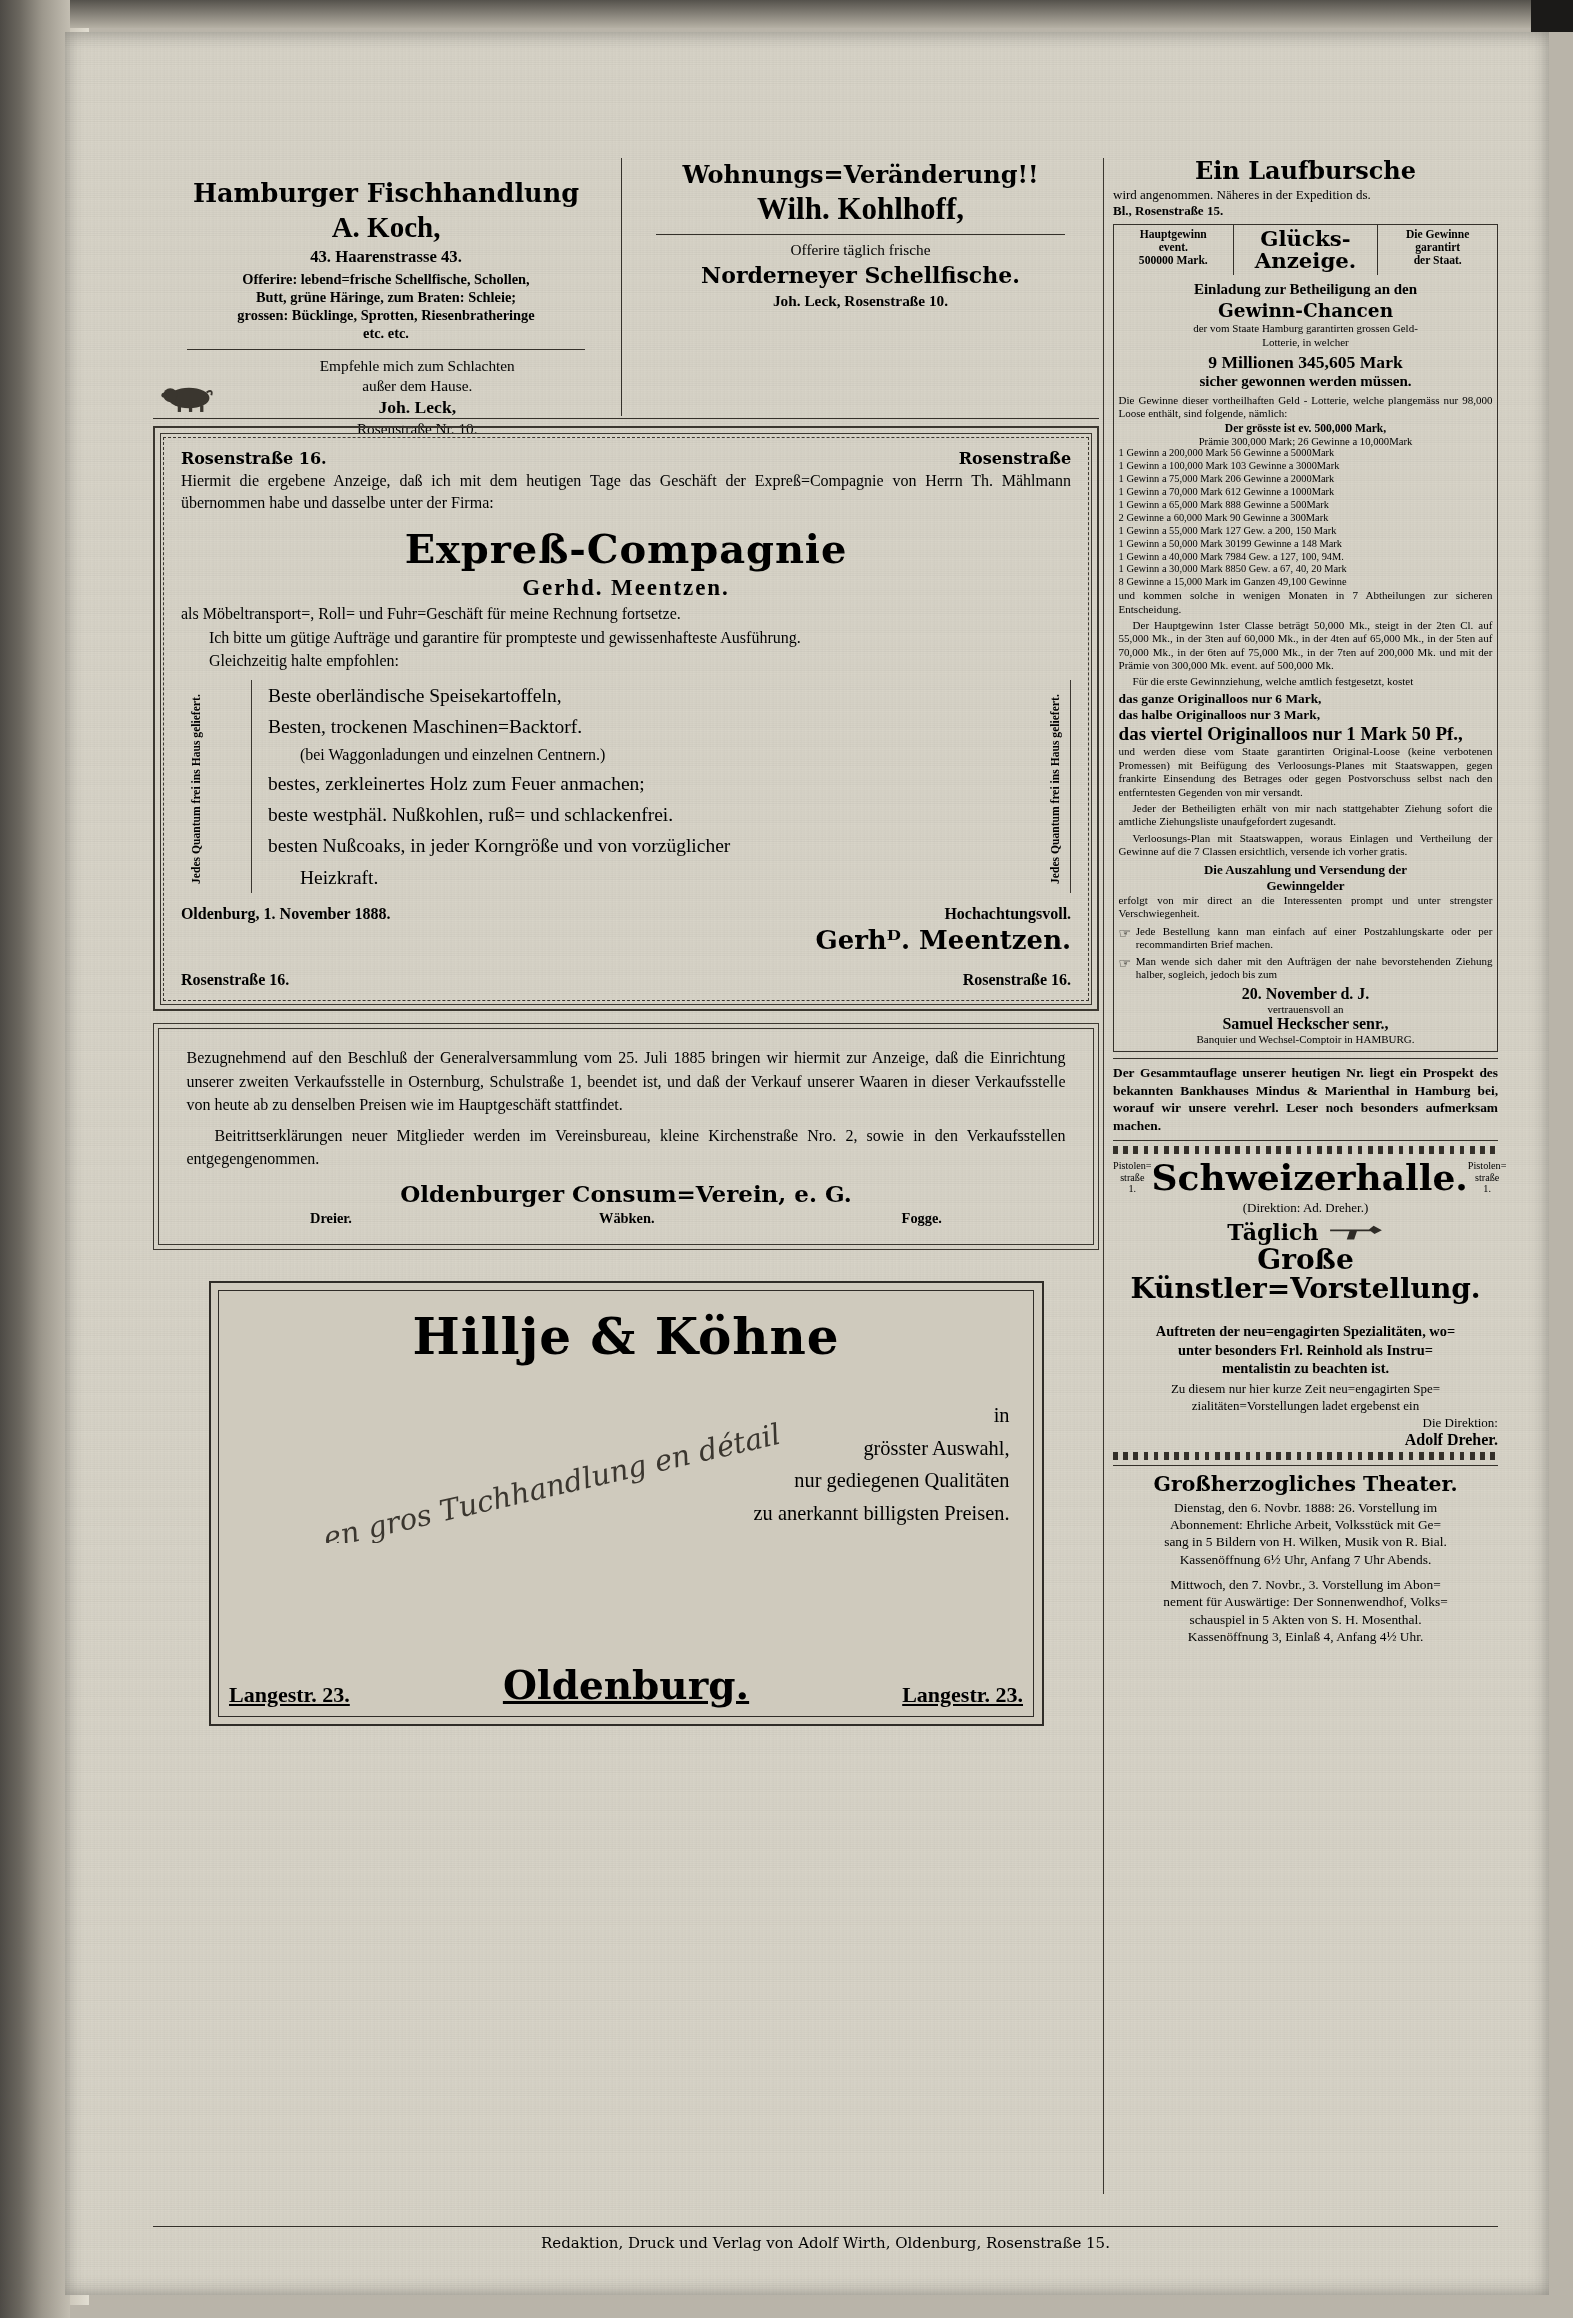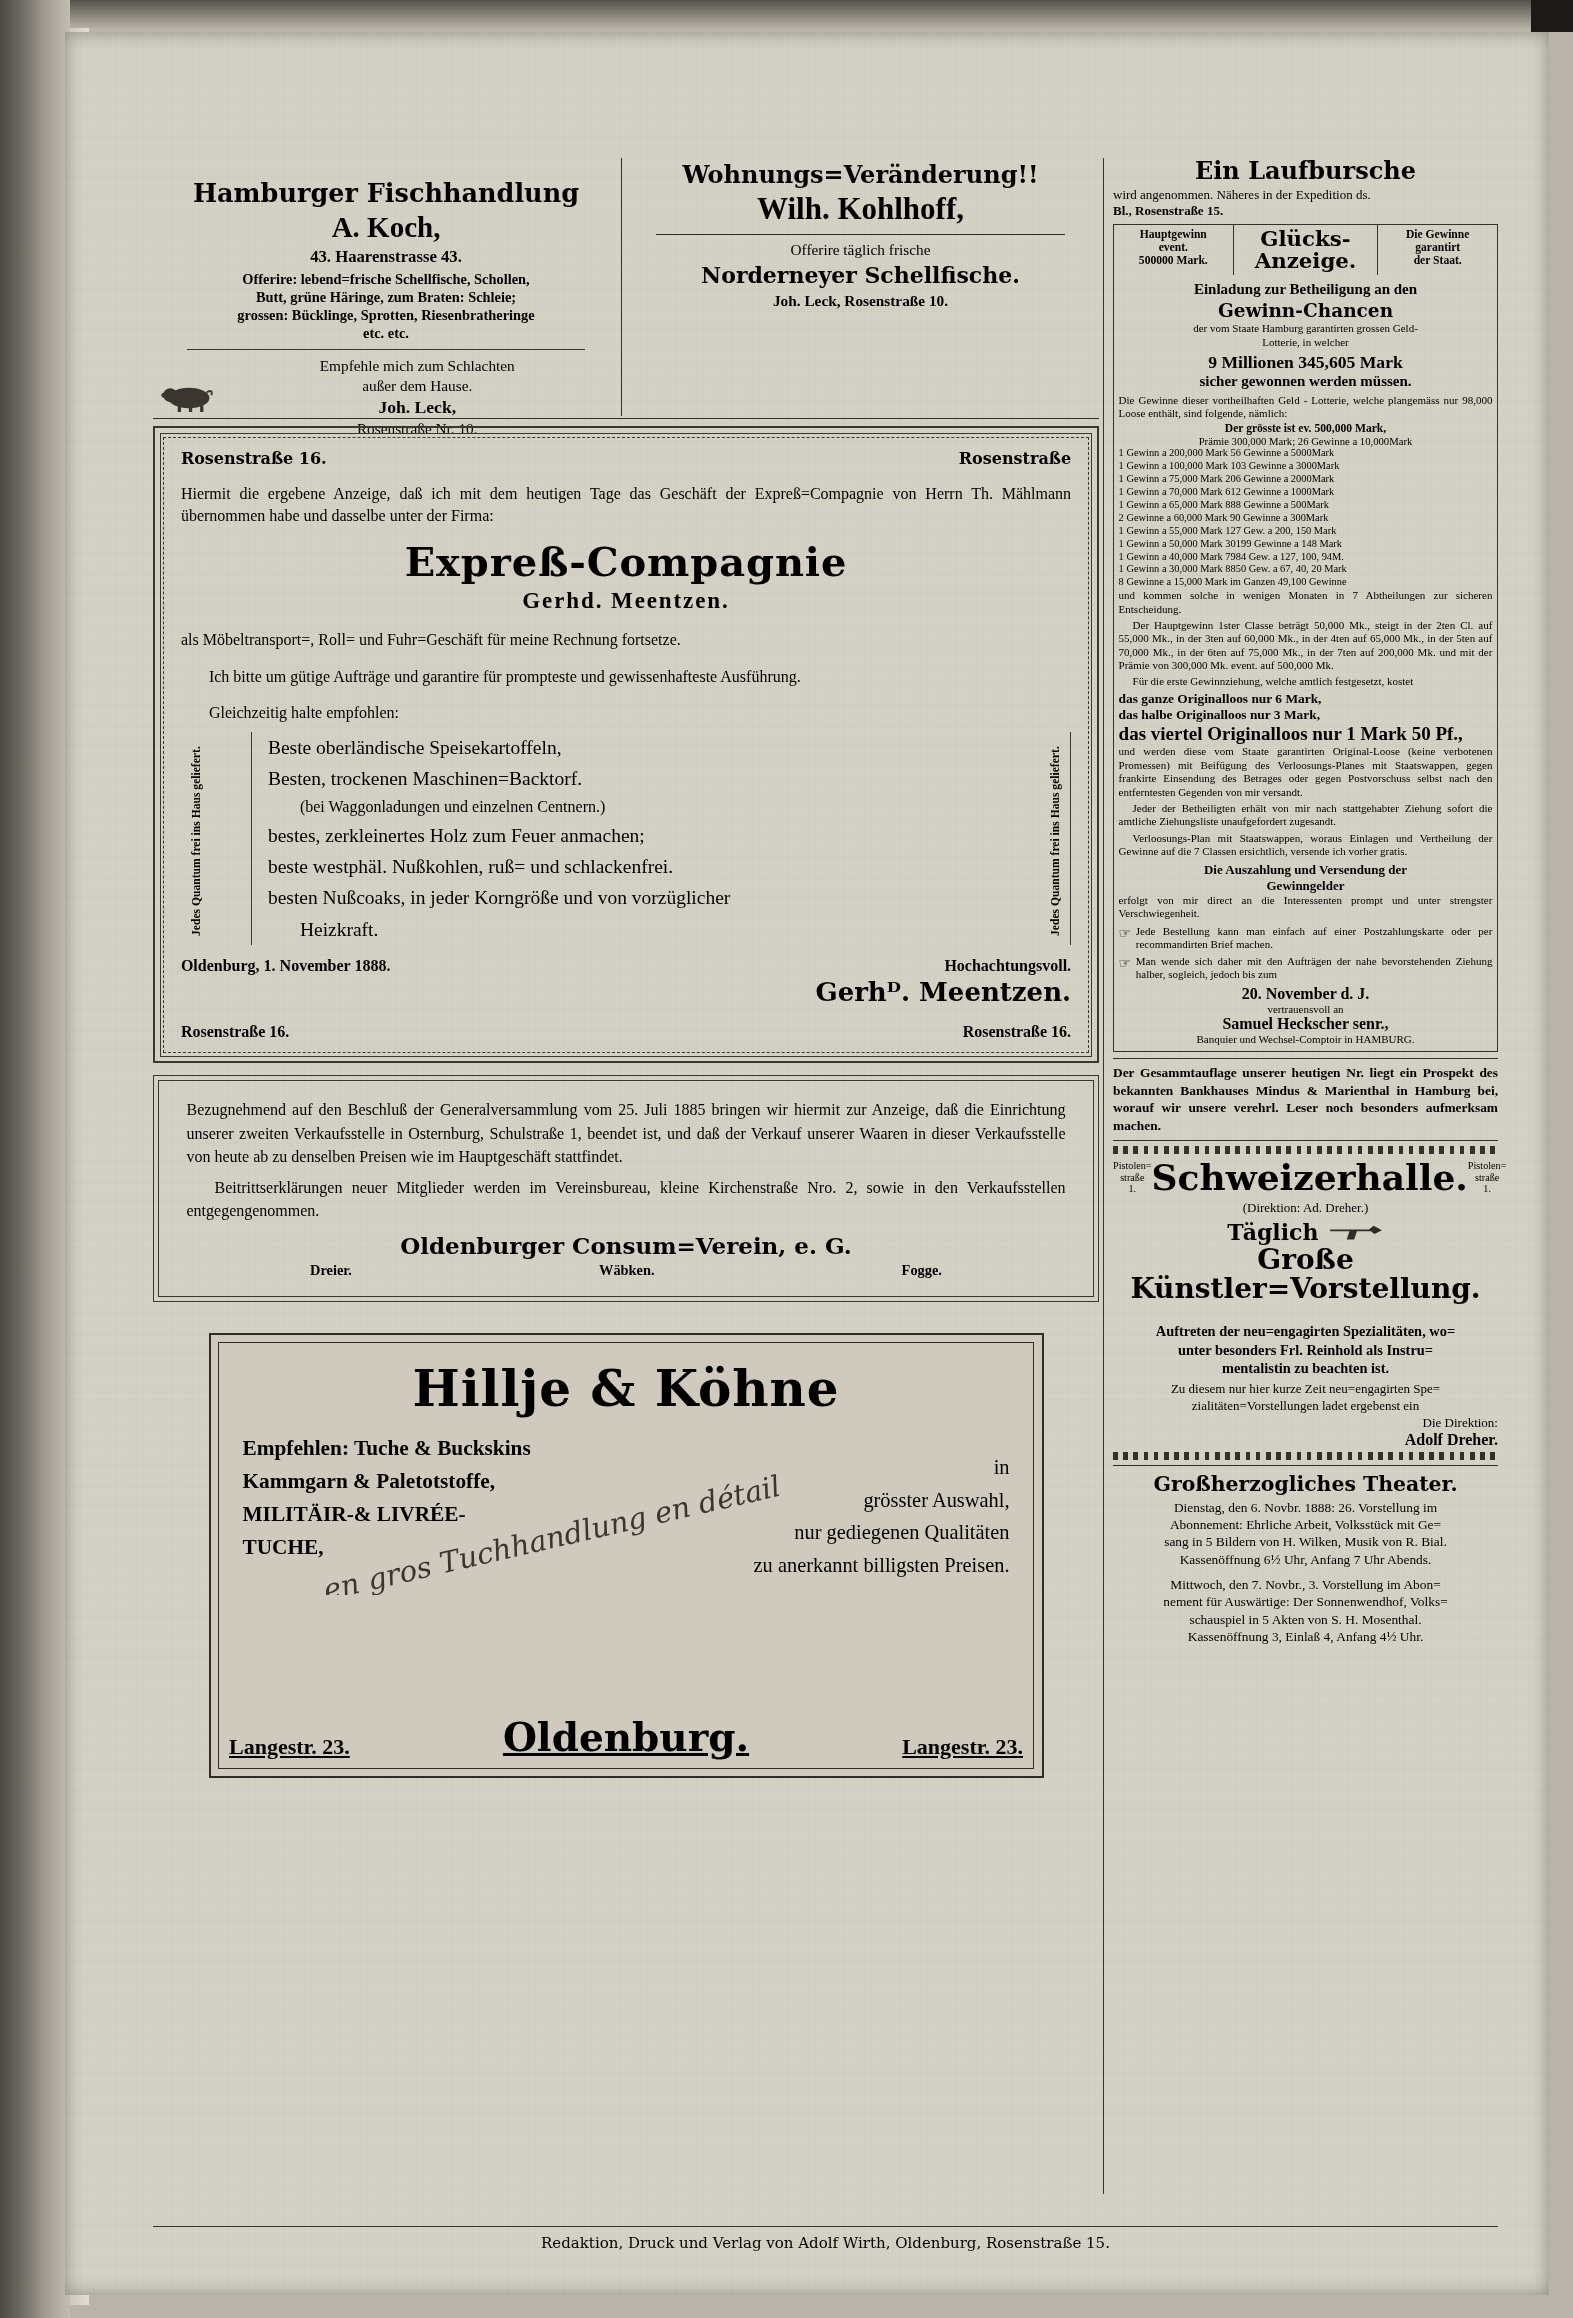--- a/index.html
+++ b/index.html
@@ -61,21 +61,21 @@
   .lot-t{font-size:11px;line-height:1.22;text-align:justify;}
   .lot-list{font-size:10.4px;line-height:1.24;}
   .rsep{border:0;border-top:1.4px solid #34302a;margin:5.6px 0;}
 
   
   .expressbox{position:relative;margin-top:7.4px;border:2.8px double #3a362f;padding:4.6px;}
   .orn{position:absolute;inset:4.6px;border:1.4px solid #3a362f;}
   .orn2{position:absolute;inset:8.3px;border:0.9px dashed #3a362f;}
   .exp-inner{position:relative;padding:16px 21.3px;}
   .exp-top{display:flex;justify-content:space-between;font-size:16px;font-weight:bold;font-family:"DejaVu Serif",serif;}
-  .exp-p{font-size:16px;line-height:1.35;margin-top:15px;text-align:justify;}
+  .exp-p{font-size:16px;line-height:1.35;margin-top:2px;text-align:justify;}
   .exp-title{font-size:40px;text-align:center;font-weight:bold;font-family:"DejaVu Serif",serif;margin-top:12px;letter-spacing:0.9px;}
   .exp-sub{font-size:23px;text-align:center;font-weight:bold;letter-spacing:1.9px;margin-top:2.8px;}
   .exp-list{font-size:19.5px;line-height:1.6;margin-left:70px;}
   .exp-side{position:absolute;font-size:11.6px;font-weight:bold;writing-mode:vertical-rl;transform:rotate(180deg);}
   .exp-foot{display:flex;justify-content:space-between;font-size:16px;font-weight:bold;margin-top:12px;}
   .exp-sign{font-size:26px;text-align:right;font-weight:bold;font-family:"DejaVu Serif",serif;margin-top:1.9px;}
 
   
   .consum{position:relative;margin-top:12px;border:1.9px double #3a362f;padding:12px 18.5px;}
   .consum .orn{inset:3.7px;border:0.9px solid #3a362f;}
@@ -215,26 +215,20 @@
             <span>Dreier.</span>
             <span>Wäbken.</span>
             <span>Fogge.</span>
           </div>
         </div>
       </div>
 
       <div class="hillje">
         <div class="h-in"></div>
         <div class="h-title">Hillje &amp; Köhne</div>
-        <div class="h-left">
-          <div>Empfehlen: Tuche &amp; Buckskins</div>
-          <div>Kammgarn &amp; Paletotstoffe,</div>
-          <div>MILITÄIR-&amp; LIVRÉE-</div>
-          <div>TUCHE,</div>
-        </div>
         <div class="h-band">
           <span>en gros Tuchhandlung en détail</span>
         </div>
         <div class="h-right">
           <div>in</div>
           <div>grösster Auswahl,</div>
           <div>nur gediegenen Qualitäten</div>
           <div>zu anerkannt billigsten Preisen.</div>
         </div>
         <div class="h-bottom">

